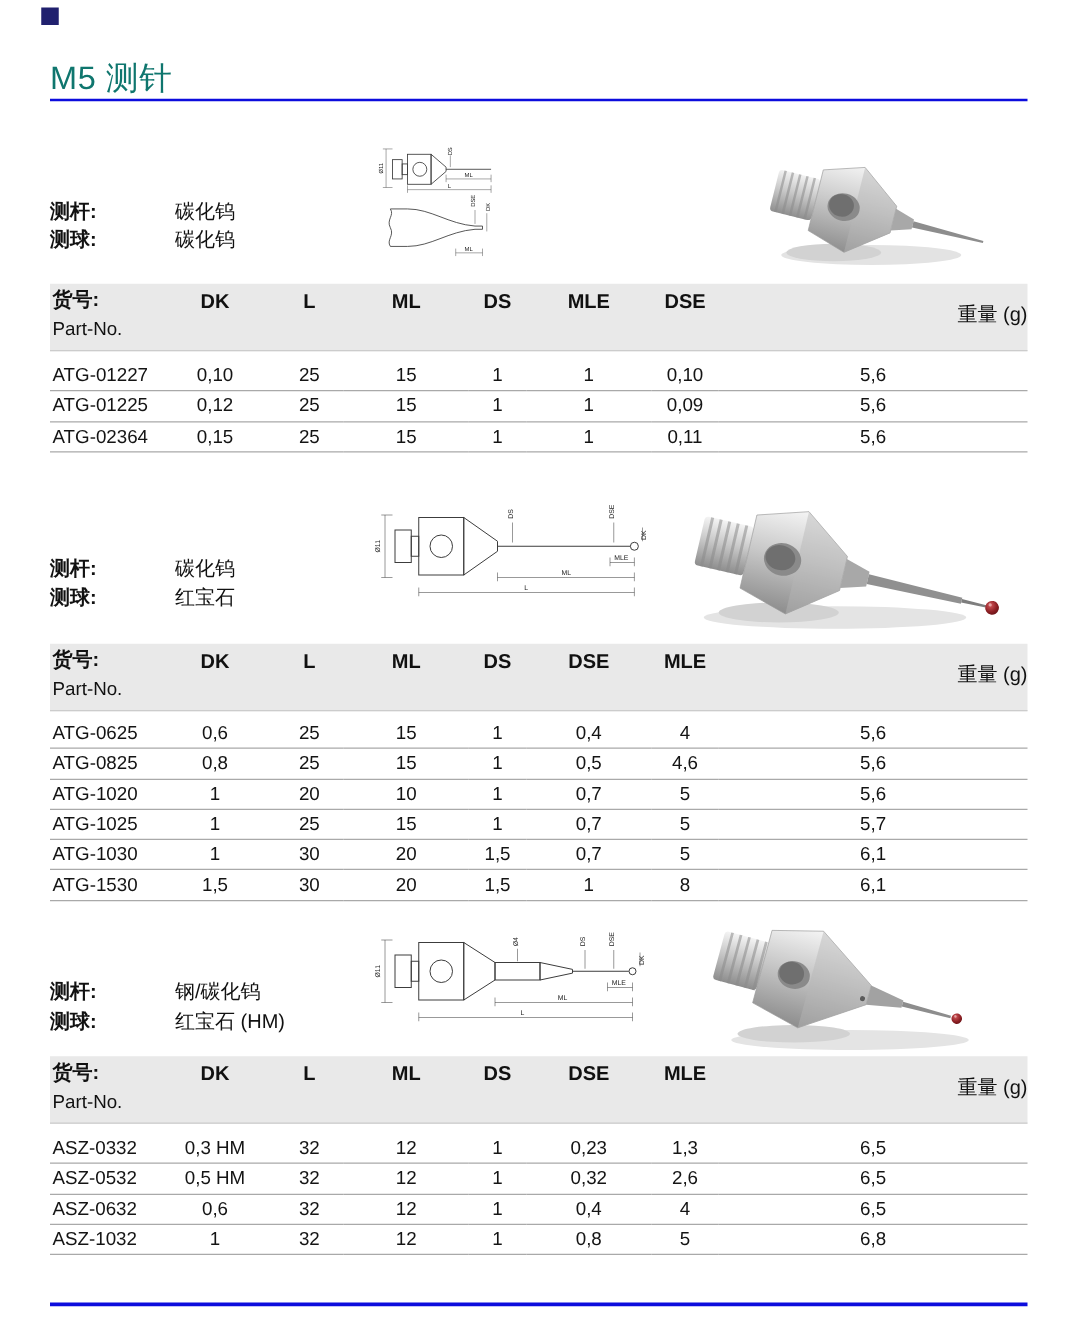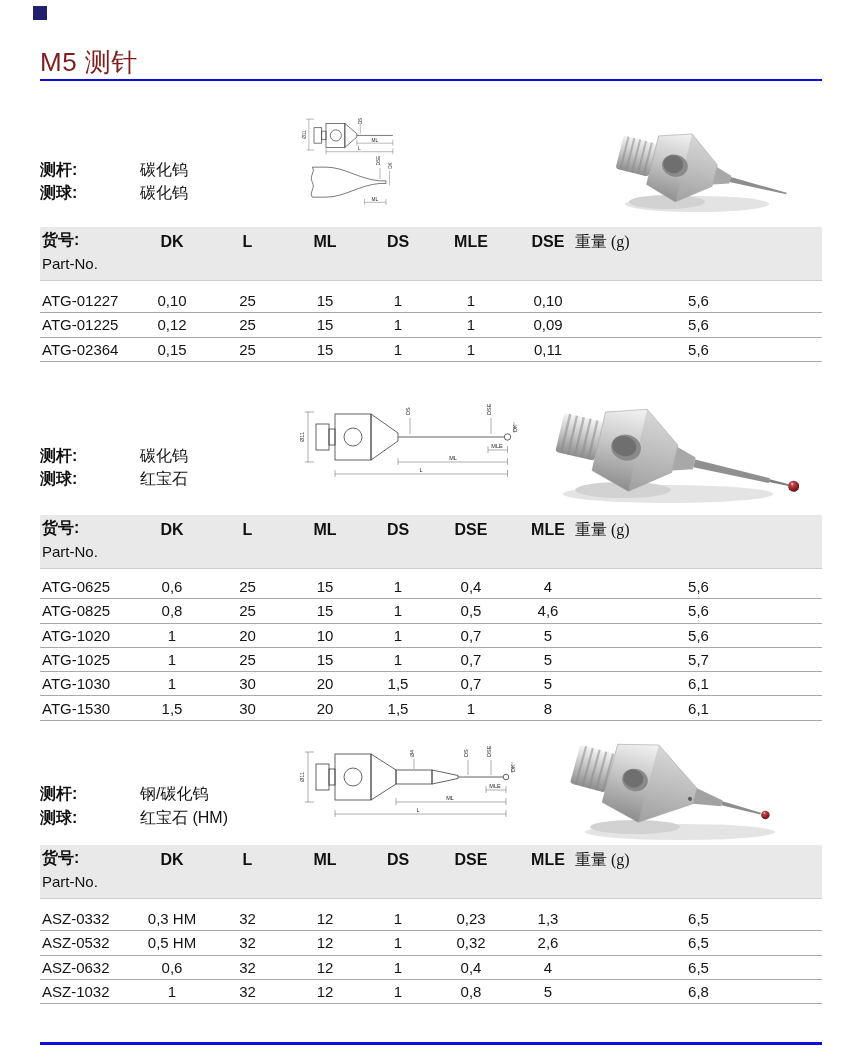--- a/index.html
+++ b/index.html
@@ -1,31 +1,31 @@
 <!DOCTYPE html>
 <html><head>
 <meta charset="utf-8">
 <style>
   html,body{margin:0;padding:0;background:#ffffff;}
   #page{position:relative;width:862px;height:1058px;background:#fff;overflow:hidden;
         font-family:"Liberation Sans","DejaVu Sans",sans-serif;color:#111;}
   .abs{position:absolute;}
   #corner-mark{left:33px;top:6px;width:14px;height:14px;background:#20206e;}
-  #page-title{left:40px;top:45px;font-size:26px;color:#7f1d1d;letter-spacing:.5px;}
+  #page-title{left:40px;top:45px;font-size:26px;color:#0f766e;letter-spacing:.5px;}
   .blue-rule{left:40px;width:782px;background:#0d0ddd;}
   #title-rule{top:79px;height:2px;}
   #bottom-rule{top:1042px;height:3px;}
   .mat-label{left:40px;font-size:16px;font-weight:bold;line-height:20px;}
   .mat-value{left:140px;font-size:16px;line-height:20px;}
   .band{position:absolute;left:40px;width:782px;height:53px;background:#e9e9e9;border-bottom:1px solid #cccccc;}
   .band .ph{position:absolute;left:2px;top:3px;font-size:16px;font-weight:bold;}
   .band .ps{position:absolute;left:2px;top:28px;font-size:15px;}
   .band .ch{position:absolute;top:6px;text-align:center;font-size:16px;font-weight:bold;}
-  .band .wh{position:absolute;top:5px;text-align:left;font-size:16px;
-            font-family:Liberation Serif, serif;}
+  .band .wh{position:absolute;top:15px;text-align:right;font-size:16px;
+            font-family:Liberation Sans, sans-serif;}
   table.spec{position:absolute;left:40px;width:782px;border-collapse:collapse;table-layout:fixed;}
   table.spec td{height:23.3px;padding:0;font-size:15px;color:#141414;text-align:center;
                 vertical-align:middle;border-bottom:1px solid #a9a9a9;line-height:1;}
   table.spec td.part{text-align:left;padding-left:2px;}
   svg.dg text{font-size:5.5px;fill:#222;font-family:"Liberation Sans","DejaVu Sans",sans-serif;}
   svg.dg .ln{stroke:#3c3c3c;fill:none;stroke-width:.8;}
   svg.dg .dim{stroke:#4a4a4a;fill:none;stroke-width:.45;}
 </style>
 </head>
 <body>

